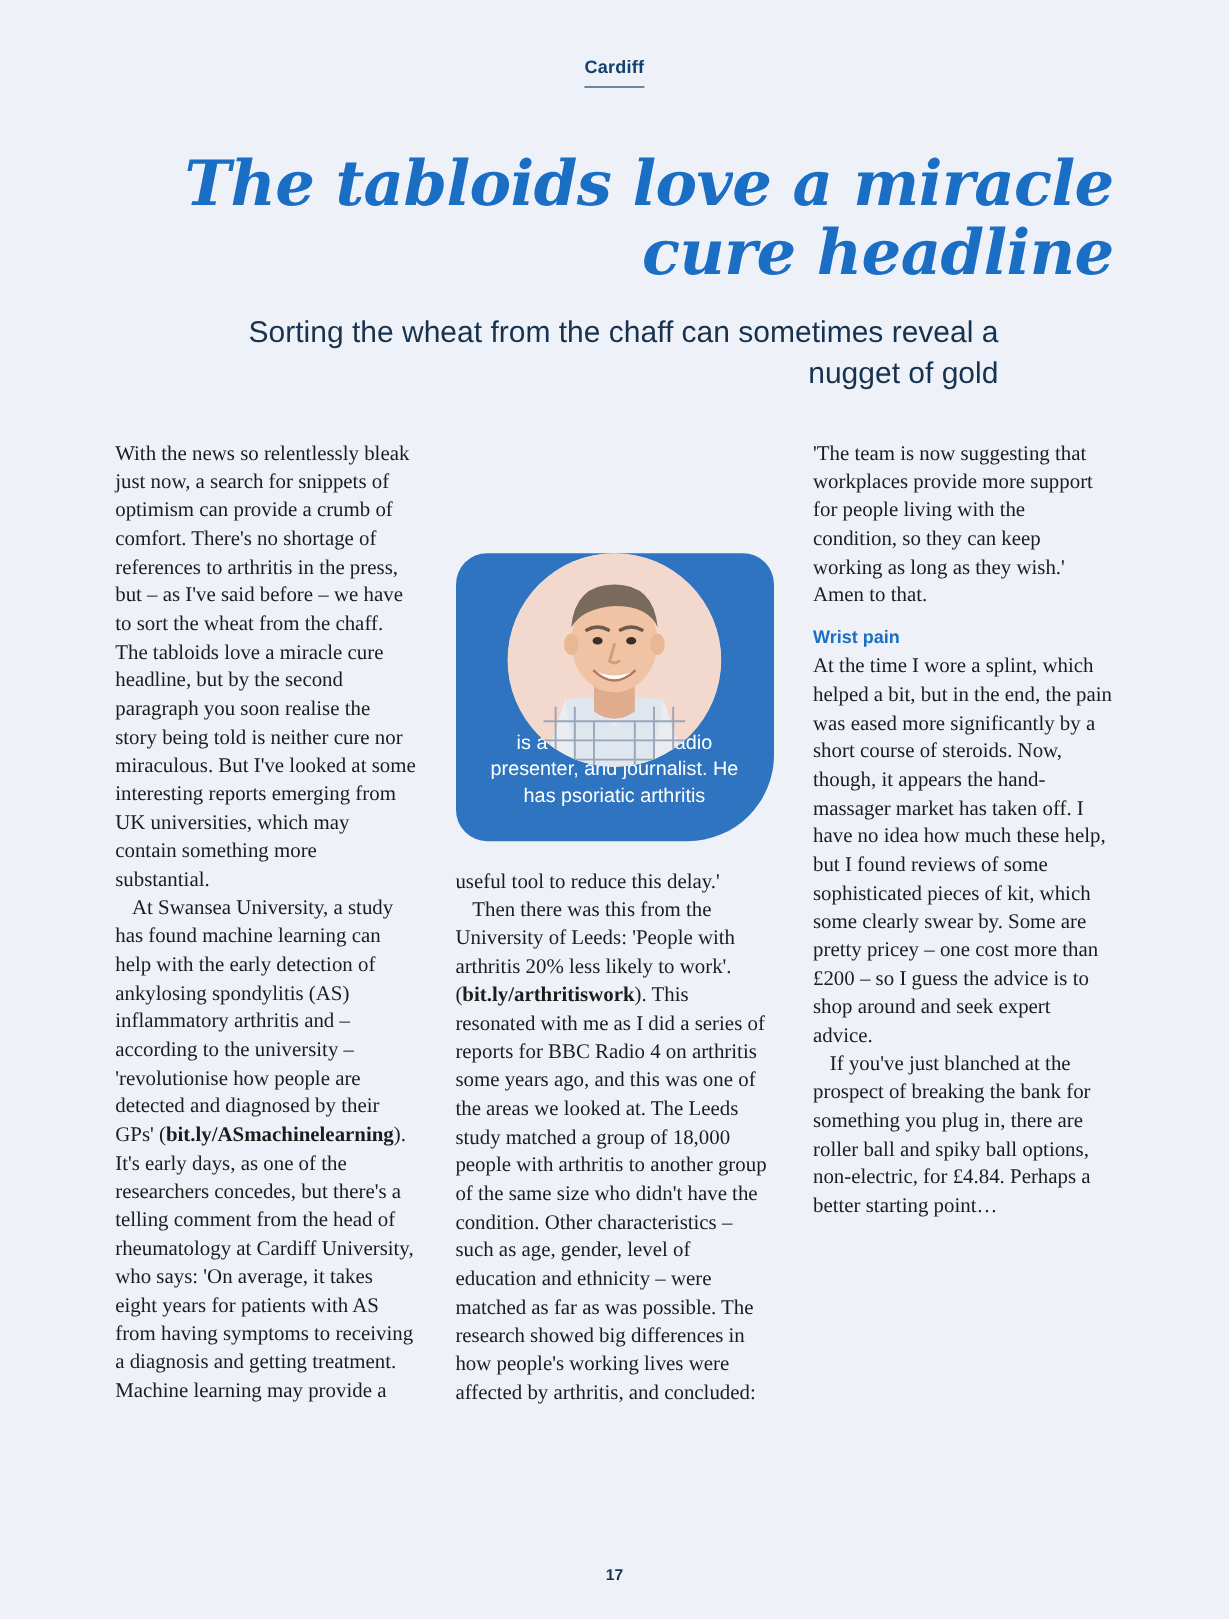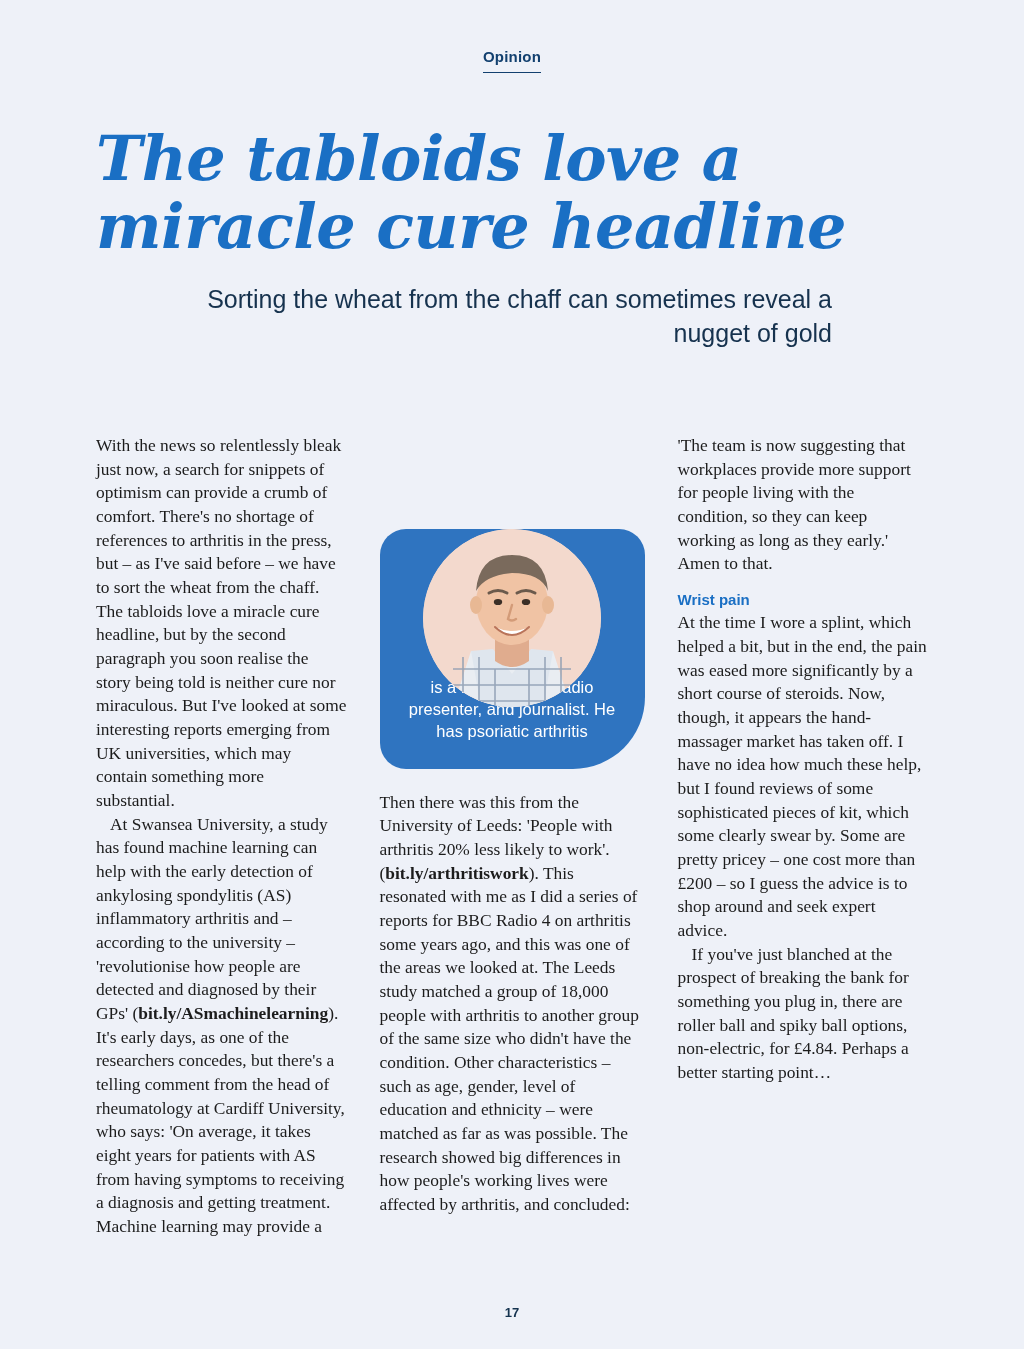--- a/index.html
+++ b/index.html
@@ -35,25 +35,25 @@
     font-size: 15px;
     letter-spacing: 0.2px;
     color: #12406f;
     padding-bottom: 7px;
     border-bottom: 1.5px solid #12406f;
   }
 
   
   .headline {
     margin: 52px 0 0 0;
-    text-align: left;
+    text-align: right;
     font-family: "DejaVu Serif", serif;
     font-style: italic;
     font-weight: bold;
-    font-size: 62px;
+    font-size: 52px;
     line-height: 1.1;
     color: #1a6fc4;
     letter-spacing: -0.5px;
   }
   .standfirst {
     margin: 22px auto 0 auto;
     max-width: 640px;
     text-align: right;
     font-family: "Liberation Sans", sans-serif;
     font-size: 25px;
@@ -66,21 +66,20 @@
     margin-top: 38px;
     display: flex;
     gap: 33px;
     align-items: flex-start;
   }
   .col {
     width: 265px;
     font-size: 17.4px;
     line-height: 1.36;
     text-align: left;
-    margin-top: 46px;
   }
   .col p {
     margin: 0;
   }
   .col p + p {
     text-indent: 14px;
   }
   .bold {
     font-weight: bold;
   }
@@ -151,21 +150,21 @@
   .site {
     font-size: 12.5px;
   }
 </style>
 </head>
 <body>
 
 <div class="page">
 
   <div class="kicker-wrap">
-    <div class="kicker">Opinion</div>
+    <div class="kicker">Cardiff</div>
   </div>
 
   <h1 class="headline">The tabloids love a miracle cure headline</h1>
   <div class="standfirst">Sorting the wheat from the chaff can sometimes reveal a nugget of gold</div>
 
   <div class="columns">
 
     <div class="col">
       <p>With the news so relentlessly bleak just now, a search for snippets of optimism can provide a crumb of comfort. There's no shortage of references to arthritis in the press, but – as I've said before – we have to sort the wheat from the chaff. The tabloids love a miracle cure headline, but by the second paragraph you soon realise the story being told is neither cure nor miraculous. But I've looked at some interesting reports emerging from UK universities, which may contain something more substantial.</p>
       <p><span>At Swansea University, a study has found machine learning can help with the early detection of ankylosing spondylitis (AS) inflammatory arthritis and – according to the university – 'revolutionise how people are detected and diagnosed by their GPs' (</span><span class="bold">bit.ly/ASmachinelearning</span><span>). It's early days, as one of the researchers concedes, but there's a telling comment from the head of rheumatology at Cardiff University, who says: 'On average, it takes eight years for patients with AS from having symptoms to receiving a diagnosis and getting treatment. Machine learning may provide a</span></p>
@@ -219,25 +218,26 @@
 
               <path d="M89 76 L85 90 Q89 93 93 90" stroke="#d39b78" stroke-width="2.4" fill="none" stroke-linecap="round"></path>
 
               <path d="M72 98 Q89 114 106 98 Q89 106 72 98 Z" fill="#ffffff"></path>
               <path d="M72 98 Q89 114 106 98" stroke="#b9745a" stroke-width="2" fill="none" stroke-linecap="round"></path>
             </g>
           </svg>
         </div>
       </div>
 
+      <p class="noindent">useful tool to reduce this delay.'</p>
       <p><span>Then there was this from the University of Leeds: 'People with arthritis 20% less likely to work'. (</span><span class="bold">bit.ly/arthritiswork</span><span>). This resonated with me as I did a series of reports for BBC Radio 4 on arthritis some years ago, and this was one of the areas we looked at. The Leeds study matched a group of 18,000 people with arthritis to another group of the same size who didn't have the condition. Other characteristics – such as age, gender, level of education and ethnicity – were matched as far as was possible. The research showed big differences in how people's working lives were affected by arthritis, and concluded:</span></p>
     </div>
 
     <div class="col">
-      <p class="noindent">'The team is now suggesting that workplaces provide more support for people living with the condition, so they can keep working as long as they early.' Amen to that.</p>
+      <p class="noindent">'The team is now suggesting that workplaces provide more support for people living with the condition, so they can keep working as long as they wish.' Amen to that.</p>
       <div class="subhead" style="margin-top:14px;">Wrist pain</div>
       <p>At the time I wore a splint, which helped a bit, but in the end, the pain was eased more significantly by a short course of steroids. Now, though, it appears the hand-massager market has taken off. I have no idea how much these help, but I found reviews of some sophisticated pieces of kit, which some clearly swear by. Some are pretty pricey – one cost more than £200 – so I guess the advice is to shop around and seek expert advice.</p>
       <p>If you've just blanched at the prospect of breaking the bank for something you plug in, there are roller ball and spiky ball options, non-electric, for £4.84. Perhaps a better starting point…</p>
     </div>
 
   </div>
 
   <div class="footer">
     <div class="page-number">17</div>
   </div>

